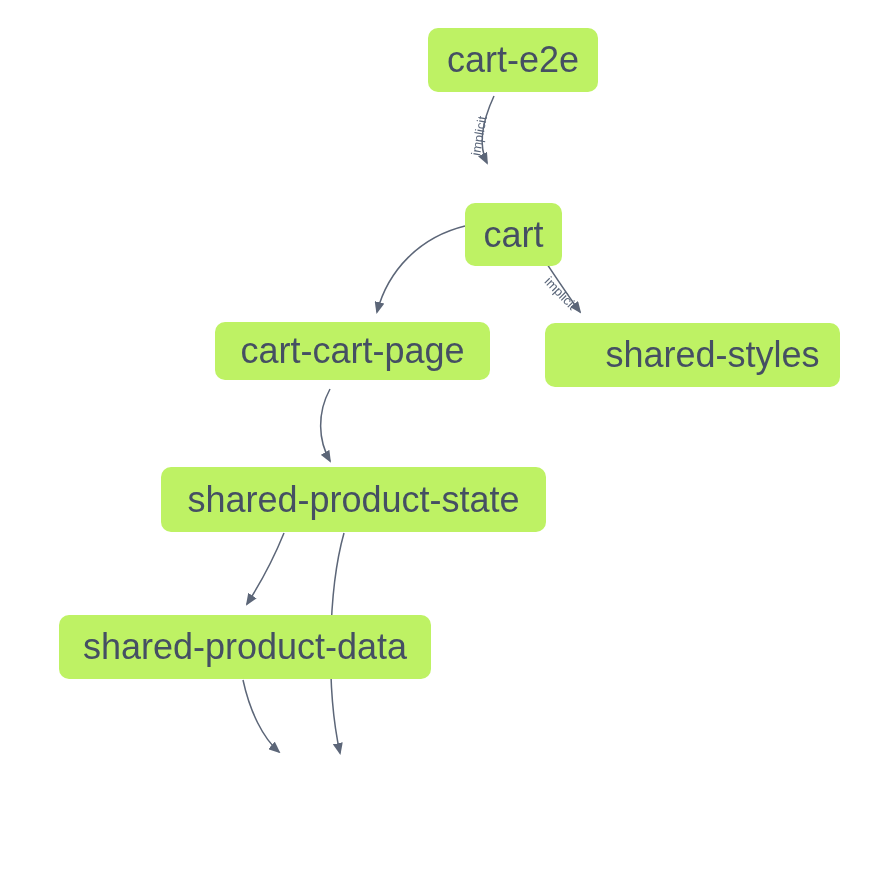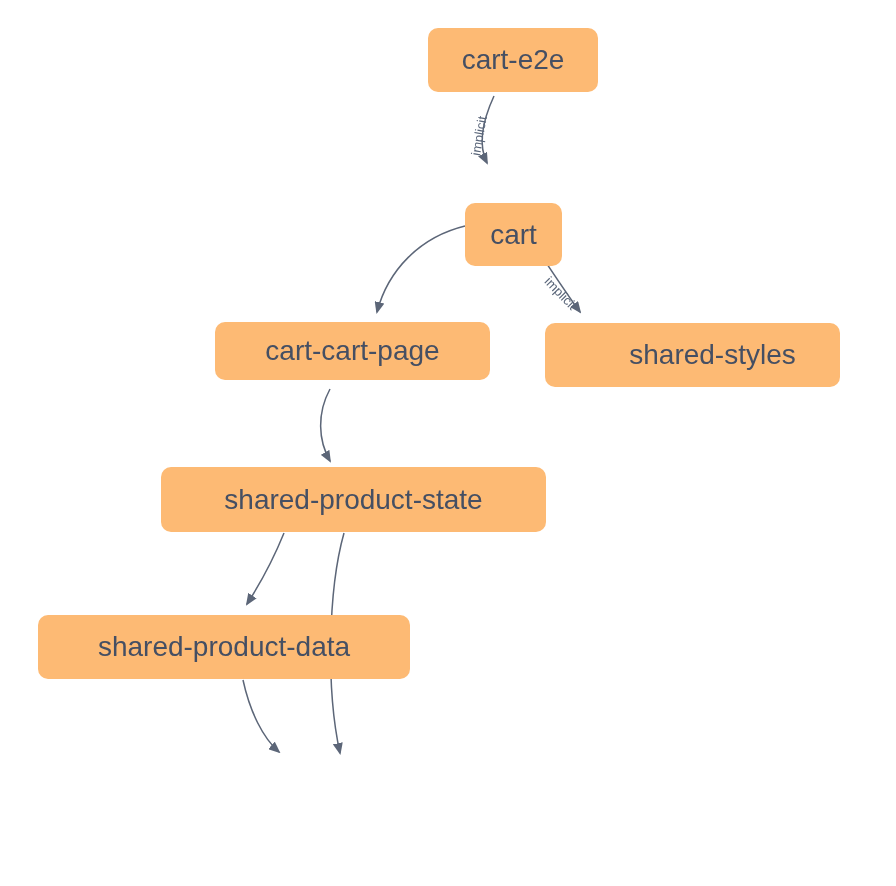--- a/index.html
+++ b/index.html
@@ -25,24 +25,24 @@
     font-family: "Liberation Sans", sans-serif;
     font-size: 13px;
     fill: #596579;
     text-anchor: middle;
   }
   .node {
     position: absolute;
     display: flex;
     align-items: center;
     justify-content: center;
-    background: #fdba74;
+    background: #bef264;
     border-radius: 10px;
     color: #454f63;
-    font-size: 28px;
+    font-size: 36px;
     white-space: nowrap;
     cursor: pointer;
   }
   .node span { display: block; }
 </style>
 </head>
 <body>
 
 <div id="canvas">
 
@@ -78,18 +78,18 @@
   </div>
 
   <div class="node" style="left:545px; top:323px; width:255px; height:64px;padding-left:40px;">
     <span>shared-styles</span>
   </div>
 
   <div class="node" style="left:161px; top:467px; width:385px; height:65px;">
     <span>shared-product-state</span>
   </div>
 
-  <div class="node" style="left:38px; top:615px; width:372px; height:64px;text-align:right;">
+  <div class="node" style="left:59px; top:615px; width:372px; height:64px;text-align:right;">
     <span>shared-product-data</span>
   </div>
 
 
 </div>
 
 </body></html>

